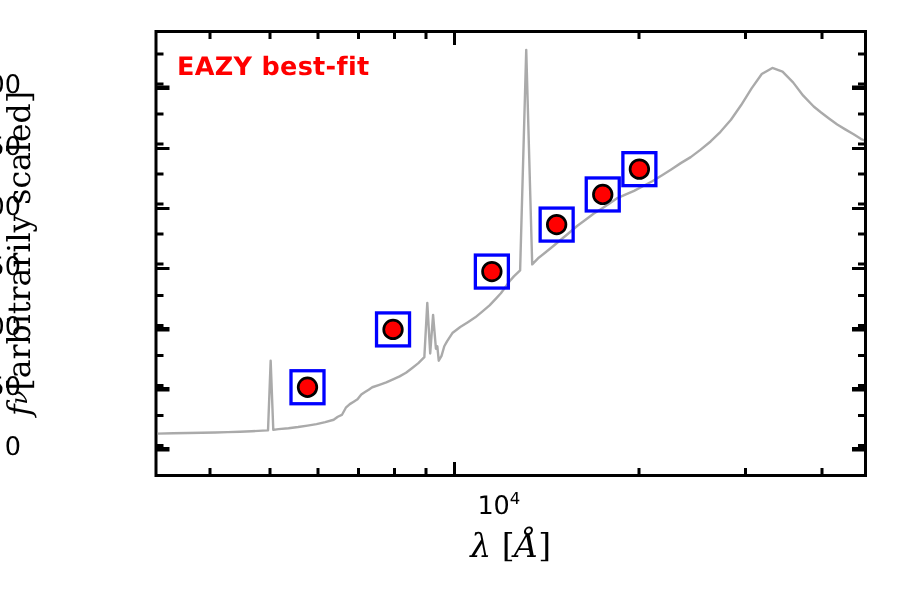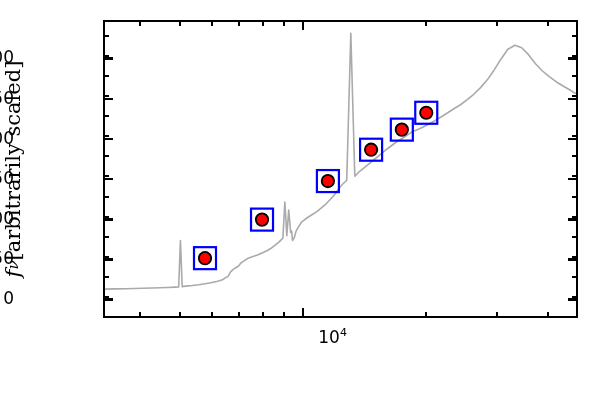--- a/index.html
+++ b/index.html
@@ -51,22 +51,26 @@
 <body>
 
 <div id="fig">
 
   <div id="ytitle">
     <span class="mathi">f</span>
       <span class="mathi sub">ν</span>
       <span class="mathu"> [arbitrarily scaled]</span>
   </div>
 
+  <div id="xtitle">
+    <span class="mathi">λ</span><span class="mathu">&nbsp;[<span style="font-style:italic">Å</span>]</span>
+  </div>
 
   <div id="plotframe">
+    <div id="annot">EAZY best-fit</div>
     <div id="clip">
       <svg id="chartsvg" width="471" height="294">
         <path id="spec" fill="none" stroke="#aaaaaa" stroke-width="1.6" stroke-linejoin="round" stroke-linecap="round" d="M0.00 267.09 L10.43 266.85 L20.29 266.69 L29.62 266.53 L38.49 266.29 L46.94 266.05 L55.00 265.80 L62.71 265.48 L70.10 265.08 L73.68 264.92 L75.44 218.49 L77.19 264.60 L80.63 264.12 L87.33 263.48 L93.77 262.67 L100.00 261.71 L106.01 260.74 L111.82 259.46 L117.45 257.85 L120.20 255.84 L122.91 254.64 L125.57 249.82 L128.20 247.41 L130.79 245.80 L133.34 244.20 L135.86 240.98 L138.34 239.38 L140.78 237.77 L143.20 236.16 L147.92 234.56 L152.53 232.95 L157.02 230.94 L161.40 228.93 L165.67 226.52 L169.84 223.31 L173.92 220.10 L177.90 216.08 L179.86 179.93 L181.80 213.67 L183.72 187.97 L185.62 210.46 L186.56 208.85 L187.49 218.49 L189.35 215.28 L191.19 208.85 L193.00 205.64 L196.59 200.02 L201.83 196.00 L206.92 192.79 L211.87 189.57 L216.68 185.56 L221.37 181.54 L225.94 176.72 L228.92 173.51 L231.85 169.49 L234.73 165.48 L237.57 162.26 L241.74 158.25 L245.82 11.25 L249.80 154.23 L253.70 150.21 L258.77 146.20 L263.69 142.18 L268.48 138.16 L274.30 133.34 L279.93 128.52 L285.38 124.51 L290.68 120.49 L295.82 117.28 L300.81 114.07 L306.63 110.05 L312.26 107.64 L317.71 105.23 L323.87 102.02 L329.83 98.80 L336.40 94.79 L342.73 90.77 L348.84 86.75 L355.48 82.74 L361.88 77.92 L368.73 72.30 L375.32 65.87 L382.30 57.84 L389.01 48.20 L396.06 36.95 L402.84 27.31 L409.90 23.30 L416.69 25.70 L423.72 32.93 L430.49 41.77 L437.46 49.00 L442.40 53.02 L447.65 57.03 L453.15 61.05 L458.50 64.26 L464.08 67.48 L469.10 70.69 L471.00 71.49 "></path>
         <g id="pts">
             <rect x="89.00" y="225.16" width="22" height="22" fill="none" stroke="#0000ff" stroke-width="2.2"></rect>
             <circle cx="100.00" cy="236.16" r="6.2" fill="#ff0000" stroke="#000000" stroke-width="1.8"></circle>
             <rect x="146.02" y="186.61" width="22" height="22" fill="none" stroke="#0000ff" stroke-width="2.2"></rect>
             <circle cx="157.02" cy="197.61" r="6.2" fill="#ff0000" stroke="#000000" stroke-width="1.8"></circle>
             <rect x="211.91" y="148.05" width="22" height="22" fill="none" stroke="#0000ff" stroke-width="2.2"></rect>
             <circle cx="222.91" cy="159.05" r="6.2" fill="#ff0000" stroke="#000000" stroke-width="1.8"></circle>

